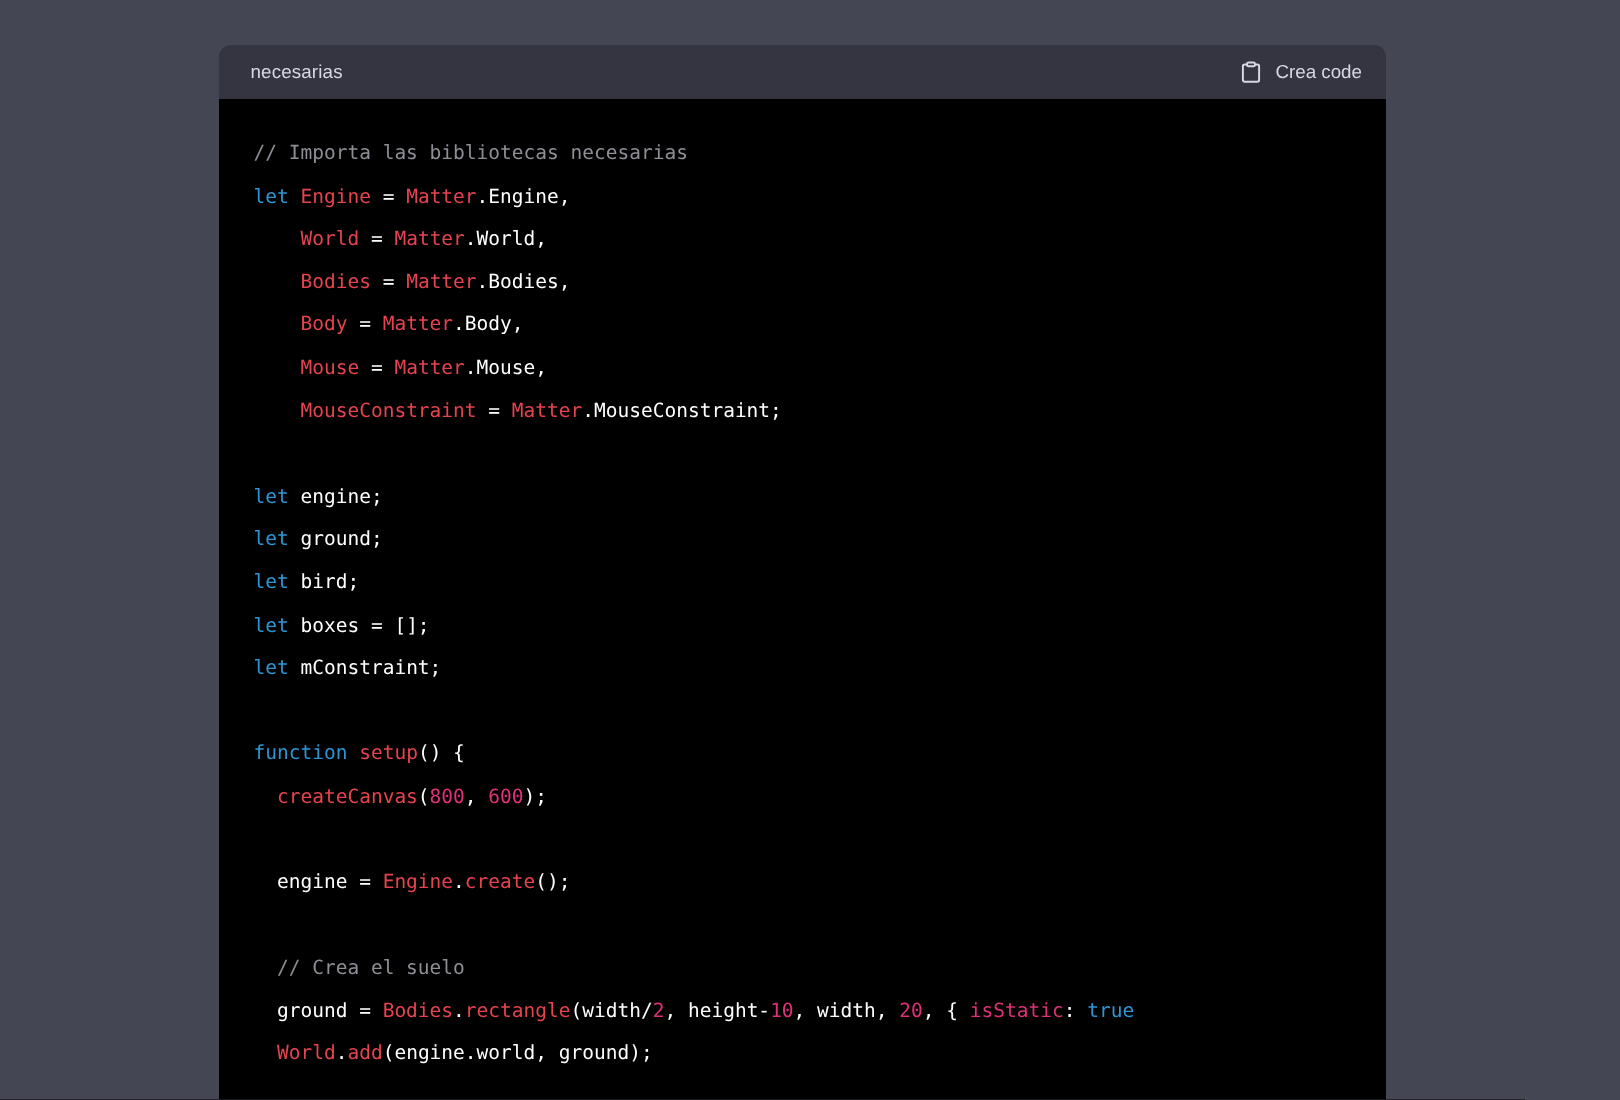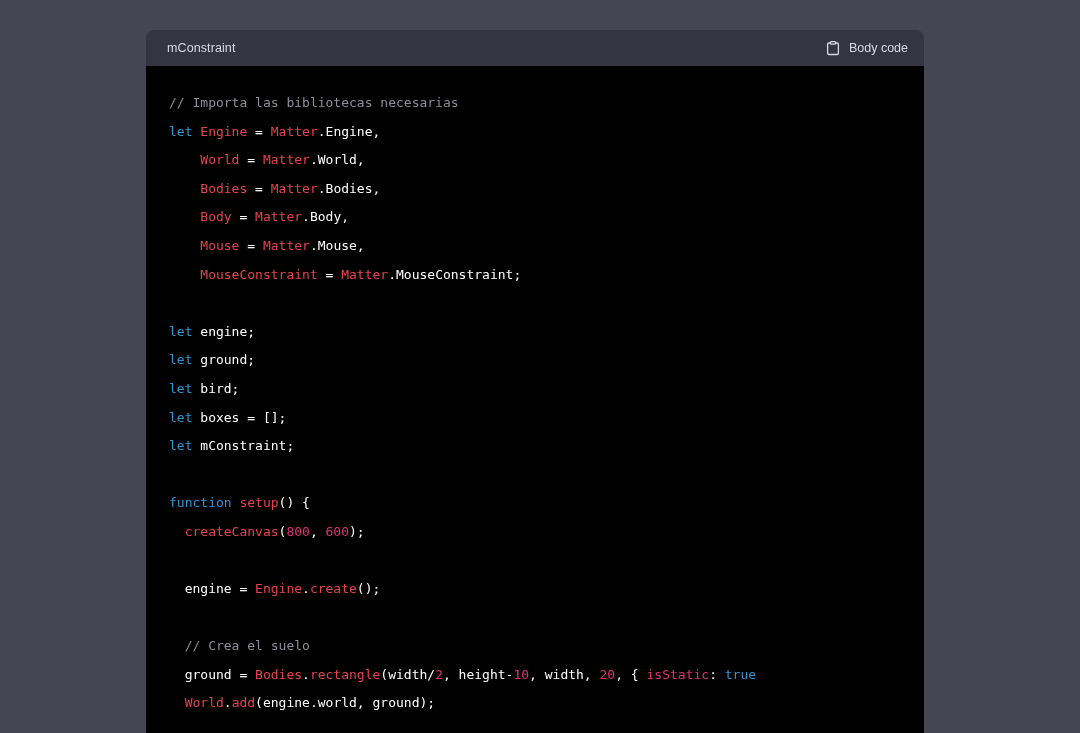--- a/index.html
+++ b/index.html
@@ -63,25 +63,25 @@
     line-height: 28.6px;
     color: #ffffff;
   }
   .code-line { height: 28.6px; white-space: pre; }
 </style>
 </head>
 <body style="background: rgb(68, 70, 84);">
 
 <div class="code-block">
   <div class="code-header" style="background: rgb(52, 53, 65);">
-    <span class="lang-label">mConstraint</span>
+    <span class="lang-label">necesarias</span>
     <button class="copy-btn">
       <span>
         <svg width="16" height="16" viewBox="0 0 16 16" fill="none" stroke="#d9d9e3" stroke-width="1.3" stroke-linecap="round" stroke-linejoin="round">
           <rect x="5.4" y="1.6" width="5.2" height="2.6" rx="0.9"></rect>
           <path d="M10.6 3h1.6a1.2 1.2 0 0 1 1.2 1.2v9.1a1.2 1.2 0 0 1-1.2 1.2H3.8a1.2 1.2 0 0 1-1.2-1.2V4.2A1.2 1.2 0 0 1 3.8 3h1.6"></path>
         </svg>
       </span>
-      <span>Body code</span>
+      <span>Crea code</span>
     </button>
   </div>
   <pre class="code-body" id="code-body" style="background: rgb(0, 0, 0);"><div class="code-line"><span style="color: rgb(142, 142, 151);">// Importa las bibliotecas necesarias</span></div><div class="code-line"><span style="color: rgb(46, 149, 211);">let</span><span style="color: rgb(255, 255, 255);"> </span><span style="color: rgb(229, 67, 79);">Engine</span><span style="color: rgb(255, 255, 255);"> = </span><span style="color: rgb(229, 67, 79);">Matter</span><span style="color: rgb(255, 255, 255);">.Engine,</span></div><div class="code-line"><span style="color: rgb(255, 255, 255);">    </span><span style="color: rgb(229, 67, 79);">World</span><span style="color: rgb(255, 255, 255);"> = </span><span style="color: rgb(229, 67, 79);">Matter</span><span style="color: rgb(255, 255, 255);">.World,</span></div><div class="code-line"><span style="color: rgb(255, 255, 255);">    </span><span style="color: rgb(229, 67, 79);">Bodies</span><span style="color: rgb(255, 255, 255);"> = </span><span style="color: rgb(229, 67, 79);">Matter</span><span style="color: rgb(255, 255, 255);">.Bodies,</span></div><div class="code-line"><span style="color: rgb(255, 255, 255);">    </span><span style="color: rgb(229, 67, 79);">Body</span><span style="color: rgb(255, 255, 255);"> = </span><span style="color: rgb(229, 67, 79);">Matter</span><span style="color: rgb(255, 255, 255);">.Body,</span></div><div class="code-line"><span style="color: rgb(255, 255, 255);">    </span><span style="color: rgb(229, 67, 79);">Mouse</span><span style="color: rgb(255, 255, 255);"> = </span><span style="color: rgb(229, 67, 79);">Matter</span><span style="color: rgb(255, 255, 255);">.Mouse,</span></div><div class="code-line"><span style="color: rgb(255, 255, 255);">    </span><span style="color: rgb(229, 67, 79);">MouseConstraint</span><span style="color: rgb(255, 255, 255);"> = </span><span style="color: rgb(229, 67, 79);">Matter</span><span style="color: rgb(255, 255, 255);">.MouseConstraint;</span></div><div class="code-line">&nbsp;</div><div class="code-line"><span style="color: rgb(46, 149, 211);">let</span><span style="color: rgb(255, 255, 255);"> engine;</span></div><div class="code-line"><span style="color: rgb(46, 149, 211);">let</span><span style="color: rgb(255, 255, 255);"> ground;</span></div><div class="code-line"><span style="color: rgb(46, 149, 211);">let</span><span style="color: rgb(255, 255, 255);"> bird;</span></div><div class="code-line"><span style="color: rgb(46, 149, 211);">let</span><span style="color: rgb(255, 255, 255);"> boxes = [];</span></div><div class="code-line"><span style="color: rgb(46, 149, 211);">let</span><span style="color: rgb(255, 255, 255);"> mConstraint;</span></div><div class="code-line">&nbsp;</div><div class="code-line"><span style="color: rgb(46, 149, 211);">function</span><span style="color: rgb(255, 255, 255);"> </span><span style="color: rgb(229, 67, 79);">setup</span><span style="color: rgb(255, 255, 255);">() {</span></div><div class="code-line"><span style="color: rgb(255, 255, 255);">  </span><span style="color: rgb(229, 67, 79);">createCanvas</span><span style="color: rgb(255, 255, 255);">(</span><span style="color: rgb(223, 48, 121);">800</span><span style="color: rgb(255, 255, 255);">, </span><span style="color: rgb(223, 48, 121);">600</span><span style="color: rgb(255, 255, 255);">);</span></div><div class="code-line">&nbsp;</div><div class="code-line"><span style="color: rgb(255, 255, 255);">  engine = </span><span style="color: rgb(229, 67, 79);">Engine</span><span style="color: rgb(255, 255, 255);">.</span><span style="color: rgb(229, 67, 79);">create</span><span style="color: rgb(255, 255, 255);">();</span></div><div class="code-line">&nbsp;</div><div class="code-line"><span style="color: rgb(255, 255, 255);">  </span><span style="color: rgb(142, 142, 151);">// Crea el suelo</span></div><div class="code-line"><span style="color: rgb(255, 255, 255);">  ground = </span><span style="color: rgb(229, 67, 79);">Bodies</span><span style="color: rgb(255, 255, 255);">.</span><span style="color: rgb(229, 67, 79);">rectangle</span><span style="color: rgb(255, 255, 255);">(width/</span><span style="color: rgb(223, 48, 121);">2</span><span style="color: rgb(255, 255, 255);">, height-</span><span style="color: rgb(223, 48, 121);">10</span><span style="color: rgb(255, 255, 255);">, width, </span><span style="color: rgb(223, 48, 121);">20</span><span style="color: rgb(255, 255, 255);">, { </span><span style="color: rgb(223, 48, 121);">isStatic</span><span style="color: rgb(255, 255, 255);">: </span><span style="color: rgb(46, 149, 211);">true</span></div><div class="code-line"><span style="color: rgb(255, 255, 255);">  </span><span style="color: rgb(229, 67, 79);">World</span><span style="color: rgb(255, 255, 255);">.</span><span style="color: rgb(229, 67, 79);">add</span><span style="color: rgb(255, 255, 255);">(engine.world, ground);</span></div></pre>
 </div>
 
 </body></html>

